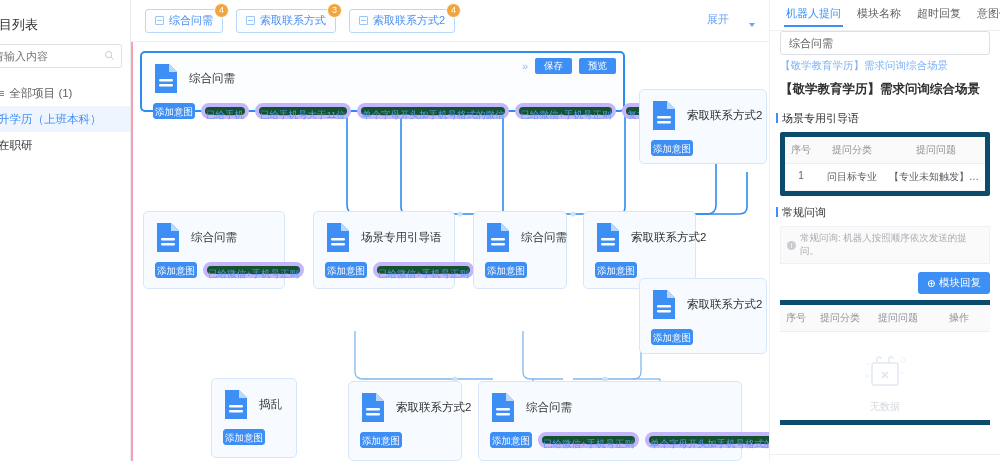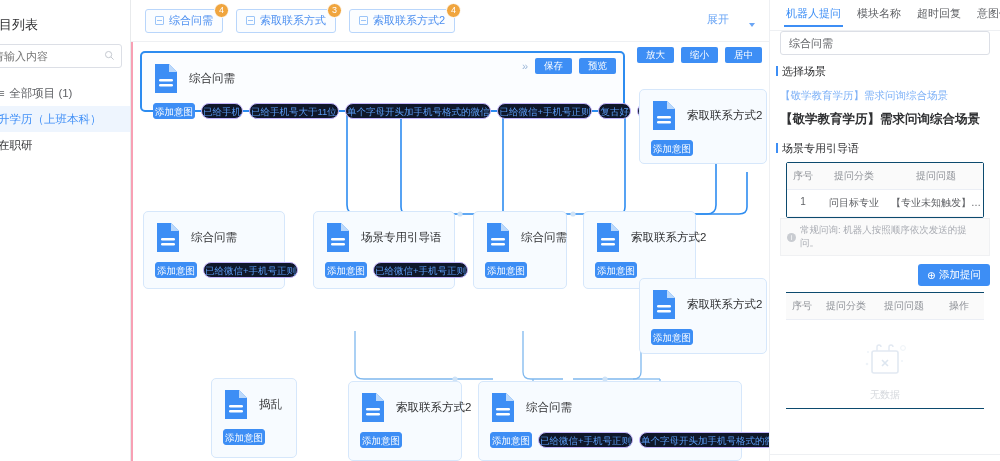--- a/index.html
+++ b/index.html
@@ -73,21 +73,21 @@
   .node-head { display:flex; align-items:center; gap:10px; padding:10px 0 0 11px; }
   .doc-ico { width:26px; height:31px; position:relative; flex:0 0 26px;}
   .doc-ico svg { display:block; }
   .node-title { font-size:11.5px; color:#303133; white-space:nowrap; }
   .node-tags { display:flex; align-items:center; gap:6px; padding:9px 0 10px 11px; flex-wrap:nowrap;}
   .tag {
     height:16px; line-height:15px; border-radius:3px; font-size:9.5px; padding:0 1px;
     white-space:nowrap; cursor:pointer;
   }
   .tag.primary { background:#3d8ef5; color:#fff; border:1px solid #3d8ef5; }
-  .tag.ghost { background:#0f172a; color:#5b9bf3; border:1px solid #c4b5fd; border-radius:9px; }
+  .tag.ghost { background:#14532d; color:#5b9bf3; border:4px solid #c4b5fd; border-radius:9px; }
 
   .node-toolbar {
     position:absolute; right:7px; top:5px; display:flex; align-items:center; gap:7px;
   }
   .nt-more { color:#9cb7d8; font-size:11px; cursor:pointer; }
   .nt-btn {
     height:16px; padding:0 9px; background:#3d8ef5; color:#fff; border-radius:2px;
     font-size:9.5px; line-height:16px; cursor:pointer; white-space:nowrap;
   }
   .canvas-toolbar { position:absolute; right:9px; top:5px; display:flex; gap:7px; z-index:30;}
@@ -104,21 +104,21 @@
   .rtab.active:after{ content:""; position:absolute; left:6px; right:6px; bottom:0; height:2px; background:#3d8ef5;}
   .rtabs-underline { height:1px; background:#eef0f3; margin:0; }
   .sec-label { font-size:11px; color:#303133; padding:9px 0 6px 12px; position:relative; }
   .sec-label:before { content:""; position:absolute; left:6px; top:11px; width:2px; height:10px; background:#3d8ef5;}
   .r-input {
     margin:0 10px; height:24px; border:1px solid #dcdfe6; border-radius:3px;
     display:flex; align-items:center; padding:0 8px; font-size:11px; color:#606266;
   }
   .link-text { font-size:10.5px; color:#7fb2f7; padding:4px 10px 2px 10px; }
   .r-h2 { font-size:12.5px; font-weight:bold; color:#303133; padding:6px 10px 4px 10px; }
-  .r-table { margin:0 16px; border:1px solid #0c4a6e; border-radius:2px; }
+  .r-table { margin:0 10px; border:5px solid #0c4a6e; border-radius:2px; }
   .r-thead { display:flex; background:#fafafa; border-bottom:1px solid #ebeef5; }
   .r-th { font-size:10px; color:#909399; padding:6px 2px; text-align:center; }
   .r-trow { display:flex; border-bottom:1px solid #f3f4f7; }
   .r-td { font-size:10px; color:#606266; padding:6px 2px; text-align:center; overflow:hidden; white-space:nowrap; text-overflow:ellipsis;}
   .c1{width:32px;flex:0 0 32px;} .c2{width:70px;flex:0 0 70px;} .c3{flex:1;}
   .d1{width:32px;flex:0 0 32px;} .d2{width:56px;flex:0 0 56px;} .d3{width:60px;flex:0 0 60px;} .d4{flex:1;}
   .r-tip { margin:0 10px; background:#fafafa; border:1px solid #f0f1f3; font-size:9.5px; color:#a8abb2;
            padding:5px 6px; display:flex; align-items:center; gap:4px;}
   .tip-ico { width:9px;height:9px;border-radius:50%;background:#c9ccd1;color:#fff;font-size:7px;
              display:flex;align-items:center;justify-content:center; flex:0 0 9px;}
@@ -243,25 +243,20 @@
             <span class="tag ghost">复古好</span>
             <span class="tag ghost">已给手机号少一位</span>
           </div>
           <div class="node-toolbar">
             <span class="nt-more">»</span>
             <span class="nt-btn">保存</span>
             <span class="nt-btn">预览</span>
           </div>
         </div>
 
-        <div class="canvas-toolbar">
-          <span class="nt-btn">放大</span>
-          <span class="nt-btn">缩小</span>
-          <span class="nt-btn">居中</span>
-        </div>
 
         <div class="node" style="left:506px; top:47px; width:128px; height:75px;">
           <div class="node-head">
             <span class="doc-ico">
               <svg width="26" height="31" viewBox="0 0 26 31">
                 <path d="M2,1 h14 l8,8 v21 h-22 z" fill="#3d8ef5"></path>
                 <path d="M16,1 l8,8 h-8 z" fill="#bcd9fb"></path>
                 <rect x="6" y="16" width="14" height="2.6" rx="1.3" fill="#fff"></rect>
                 <rect x="6" y="21" width="14" height="2.6" rx="1.3" fill="#fff"></rect>
               </svg>
@@ -431,46 +426,46 @@
       <div class="rtab">
         <span>意图优先级</span>
       </div>
     </div>
     <div class="rtabs-underline"></div>
 
     <div class="r-input">
       <span>综合问需</span>
     </div>
 
-    <div class="sec-label">选择场景</div>
     <div class="link-text">【敬学教育学历】需求问询综合场景</div>
     <div class="r-h2">【敬学教育学历】需求问询综合场景</div>
 
     <div class="sec-label">场景专用引导语</div>
     <div class="r-table">
       <div class="r-thead">
         <div class="r-th c1">序号</div>
         <div class="r-th c2">提问分类</div>
         <div class="r-th c3">提问问题</div>
       </div>
       <div class="r-trow">
         <div class="r-td c1">1</div>
         <div class="r-td c2">问目标专业</div>
         <div class="r-td c3">【专业未知触发】好的，…</div>
       </div>
     </div>
 
+    <div class="sec-label">常规问询</div>
     <div class="r-tip">
       <span class="tip-ico">i</span>
       <span>常规问询: 机器人按照顺序依次发送的提问。</span>
     </div>
 
     <div class="add-btn">
       <span>⊕</span>
-      <span>添加提问</span>
+      <span>模块回复</span>
     </div>
 
     <div class="r-table" style="border-left:none;border-right:none;border-radius:0;">
       <div class="r-thead" style="background:#fafafa;">
         <div class="r-th d1">序号</div>
         <div class="r-th d2">提问分类</div>
         <div class="r-th d3">提问问题</div>
         <div class="r-th d4">操作</div>
       </div>
       <div class="empty">

